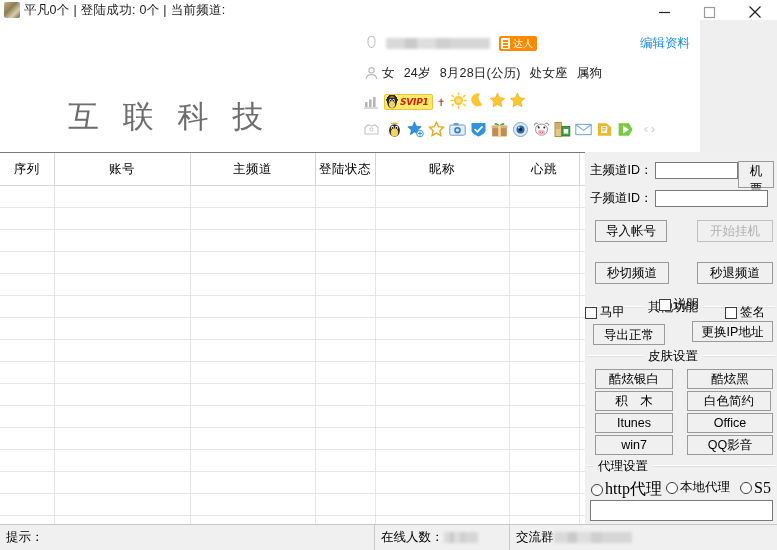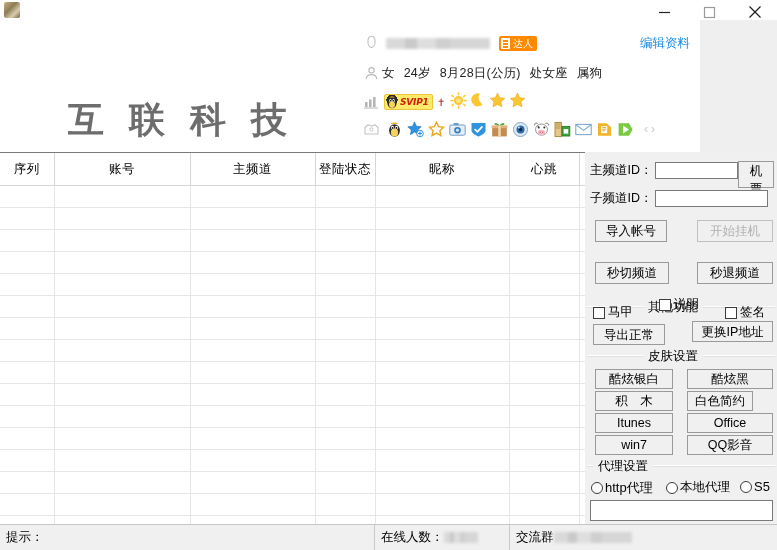--- a/index.html
+++ b/index.html
@@ -67,24 +67,24 @@
   #header-grayright {
     position: absolute;
     right: 0; top: 0;
     width: 77px; height: 132px;
     background: #efefef;
   }
   #logo {
     position: absolute;
     left: 68px; top: 76px;
     font-family: "Liberation Serif", "DejaVu Serif", serif;
-    font-size: 36px;
+    font-size: 31px;
     color: #6d6d6d;
     letter-spacing: 8px;
-    font-weight: 700;
+    font-weight: 400;
     white-space: nowrap;
   }
 
   
   #profile {
     position: absolute;
     left: 360px; top: 8px;
     width: 330px;
   }
   .prow {
@@ -297,21 +297,21 @@
   .rdo { display:inline-flex; align-items:center; font-size:12.5px; }
   .rdo .circ {
     width: 12px; height: 12px;
     border: 1px solid #3c3c3c;
     border-radius: 50%;
     background:#fff;
     margin-right: 2px;
     display:inline-block;
     box-sizing:border-box;
   }
-  .mono { font-family: Liberation Sans, sans-serif; font-size: 13px;}
+  .mono { font-family: Liberation Serif, serif; font-size: 16px;}
 
   
   #statusbar {
     position: absolute;
     left: 0; bottom: 0;
     width: 777px; height: 25px;
     background: #f0f0f0;
     border-top: 1px solid #c6c6c6;
     display: flex;
     align-items: center;
@@ -333,20 +333,21 @@
     position:absolute;
     right: 0; top: 0;
     width: 0px; height: 100%;
   }
 </style>
 </head>
 <body>
 
 <div id="titlebar">
   <div class="tb-icon"></div>
+  <div class="tb-text">平凡0个 | 登陆成功: 0个 | 当前频道:</div>
   <div id="winbtns">
     <div class="wbtn">
       <svg width="13" height="13" viewBox="0 0 13 13">
           <line x1="1" y1="6.5" x2="12" y2="6.5" stroke="#222" stroke-width="1.2"></line>
         </svg>
     </div>
     <div class="wbtn">
       <svg width="13" height="13" viewBox="0 0 13 13">
           <rect x="1.5" y="1.5" width="10" height="10" fill="none" stroke="#9a9a9a" stroke-width="1.2"></rect>
         </svg>
@@ -746,21 +747,21 @@
     <button class="btn" style="position:absolute; left:10px; top:68px; width:72px; height:22px;">导入帐号</button>
     <button class="btn disabled" style="position:absolute; left:112px; top:68px; width:76px; height:22px;">开始挂机</button>
 
     <button class="btn" style="position:absolute; left:10px; top:110px; width:74px; height:22px;">秒切频道</button>
     <button class="btn" style="position:absolute; left:112px; top:110px; width:76px; height:22px;">秒退频道</button>
 
     <div class="sect" style="position:absolute; left:2px; top:154px; width:188px;">
       <span class="sect-title" style="left:56px;">其他功能</span>
     </div>
 
-    <label class="cbx" style="position:absolute; left:8px; top:152px;">
+    <label class="cbx" style="position:absolute; left:0; top:152px;">
       <span class="box"></span>
       <span>马甲</span>
     </label>
     <label class="cbx" style="position:absolute; left:74px; top:144px;">
       <span class="box"></span>
       <span>说明</span>
     </label>
     <label class="cbx" style="position:absolute; left:140px; top:152px;">
       <span class="box"></span>
       <span>签名</span>
@@ -769,21 +770,21 @@
     <button class="btn" style="position:absolute; left:8px; top:172px; width:72px; height:21px;">导出正常</button>
     <button class="btn" style="position:absolute; left:107px; top:169px; width:81px; height:21px;">更换IP地址</button>
 
     <div class="sect" style="position:absolute; left:2px; top:203px; width:188px;">
       <span class="sect-title" style="left:56px;">皮肤设置</span>
     </div>
 
     <button class="btn" style="position:absolute; left:10px; top:217px; width:78px; height:20px;">酷炫银白</button>
     <button class="btn" style="position:absolute; left:102px; top:217px; width:86px; height:20px;">酷炫黑</button>
     <button class="btn" style="position:absolute; left:10px; top:239px; width:78px; height:20px;">积　木</button>
-    <button class="btn" style="position:absolute; left:102px; top:239px; width:66px; height:20px;">白色简约</button>
+    <button class="btn" style="position:absolute; left:102px; top:239px; width:84px; height:20px;">白色简约</button>
     <button class="btn mono" style="position:absolute; left:10px; top:261px; width:78px; height:20px;">Itunes</button>
     <button class="btn mono" style="position:absolute; left:102px; top:261px; width:86px; height:20px;">Office</button>
     <button class="btn mono" style="position:absolute; left:10px; top:283px; width:78px; height:20px;">win7</button>
     <button class="btn" style="position:absolute; left:102px; top:283px; width:86px; height:20px;">QQ影音</button>
 
     <div class="sect" style="position:absolute; left:2px; top:313px; width:188px;">
       <span class="sect-title" style="left:6px;">代理设置</span>
     </div>
 
     <label class="rdo" style="position:absolute; left:6px; top:327px;">

